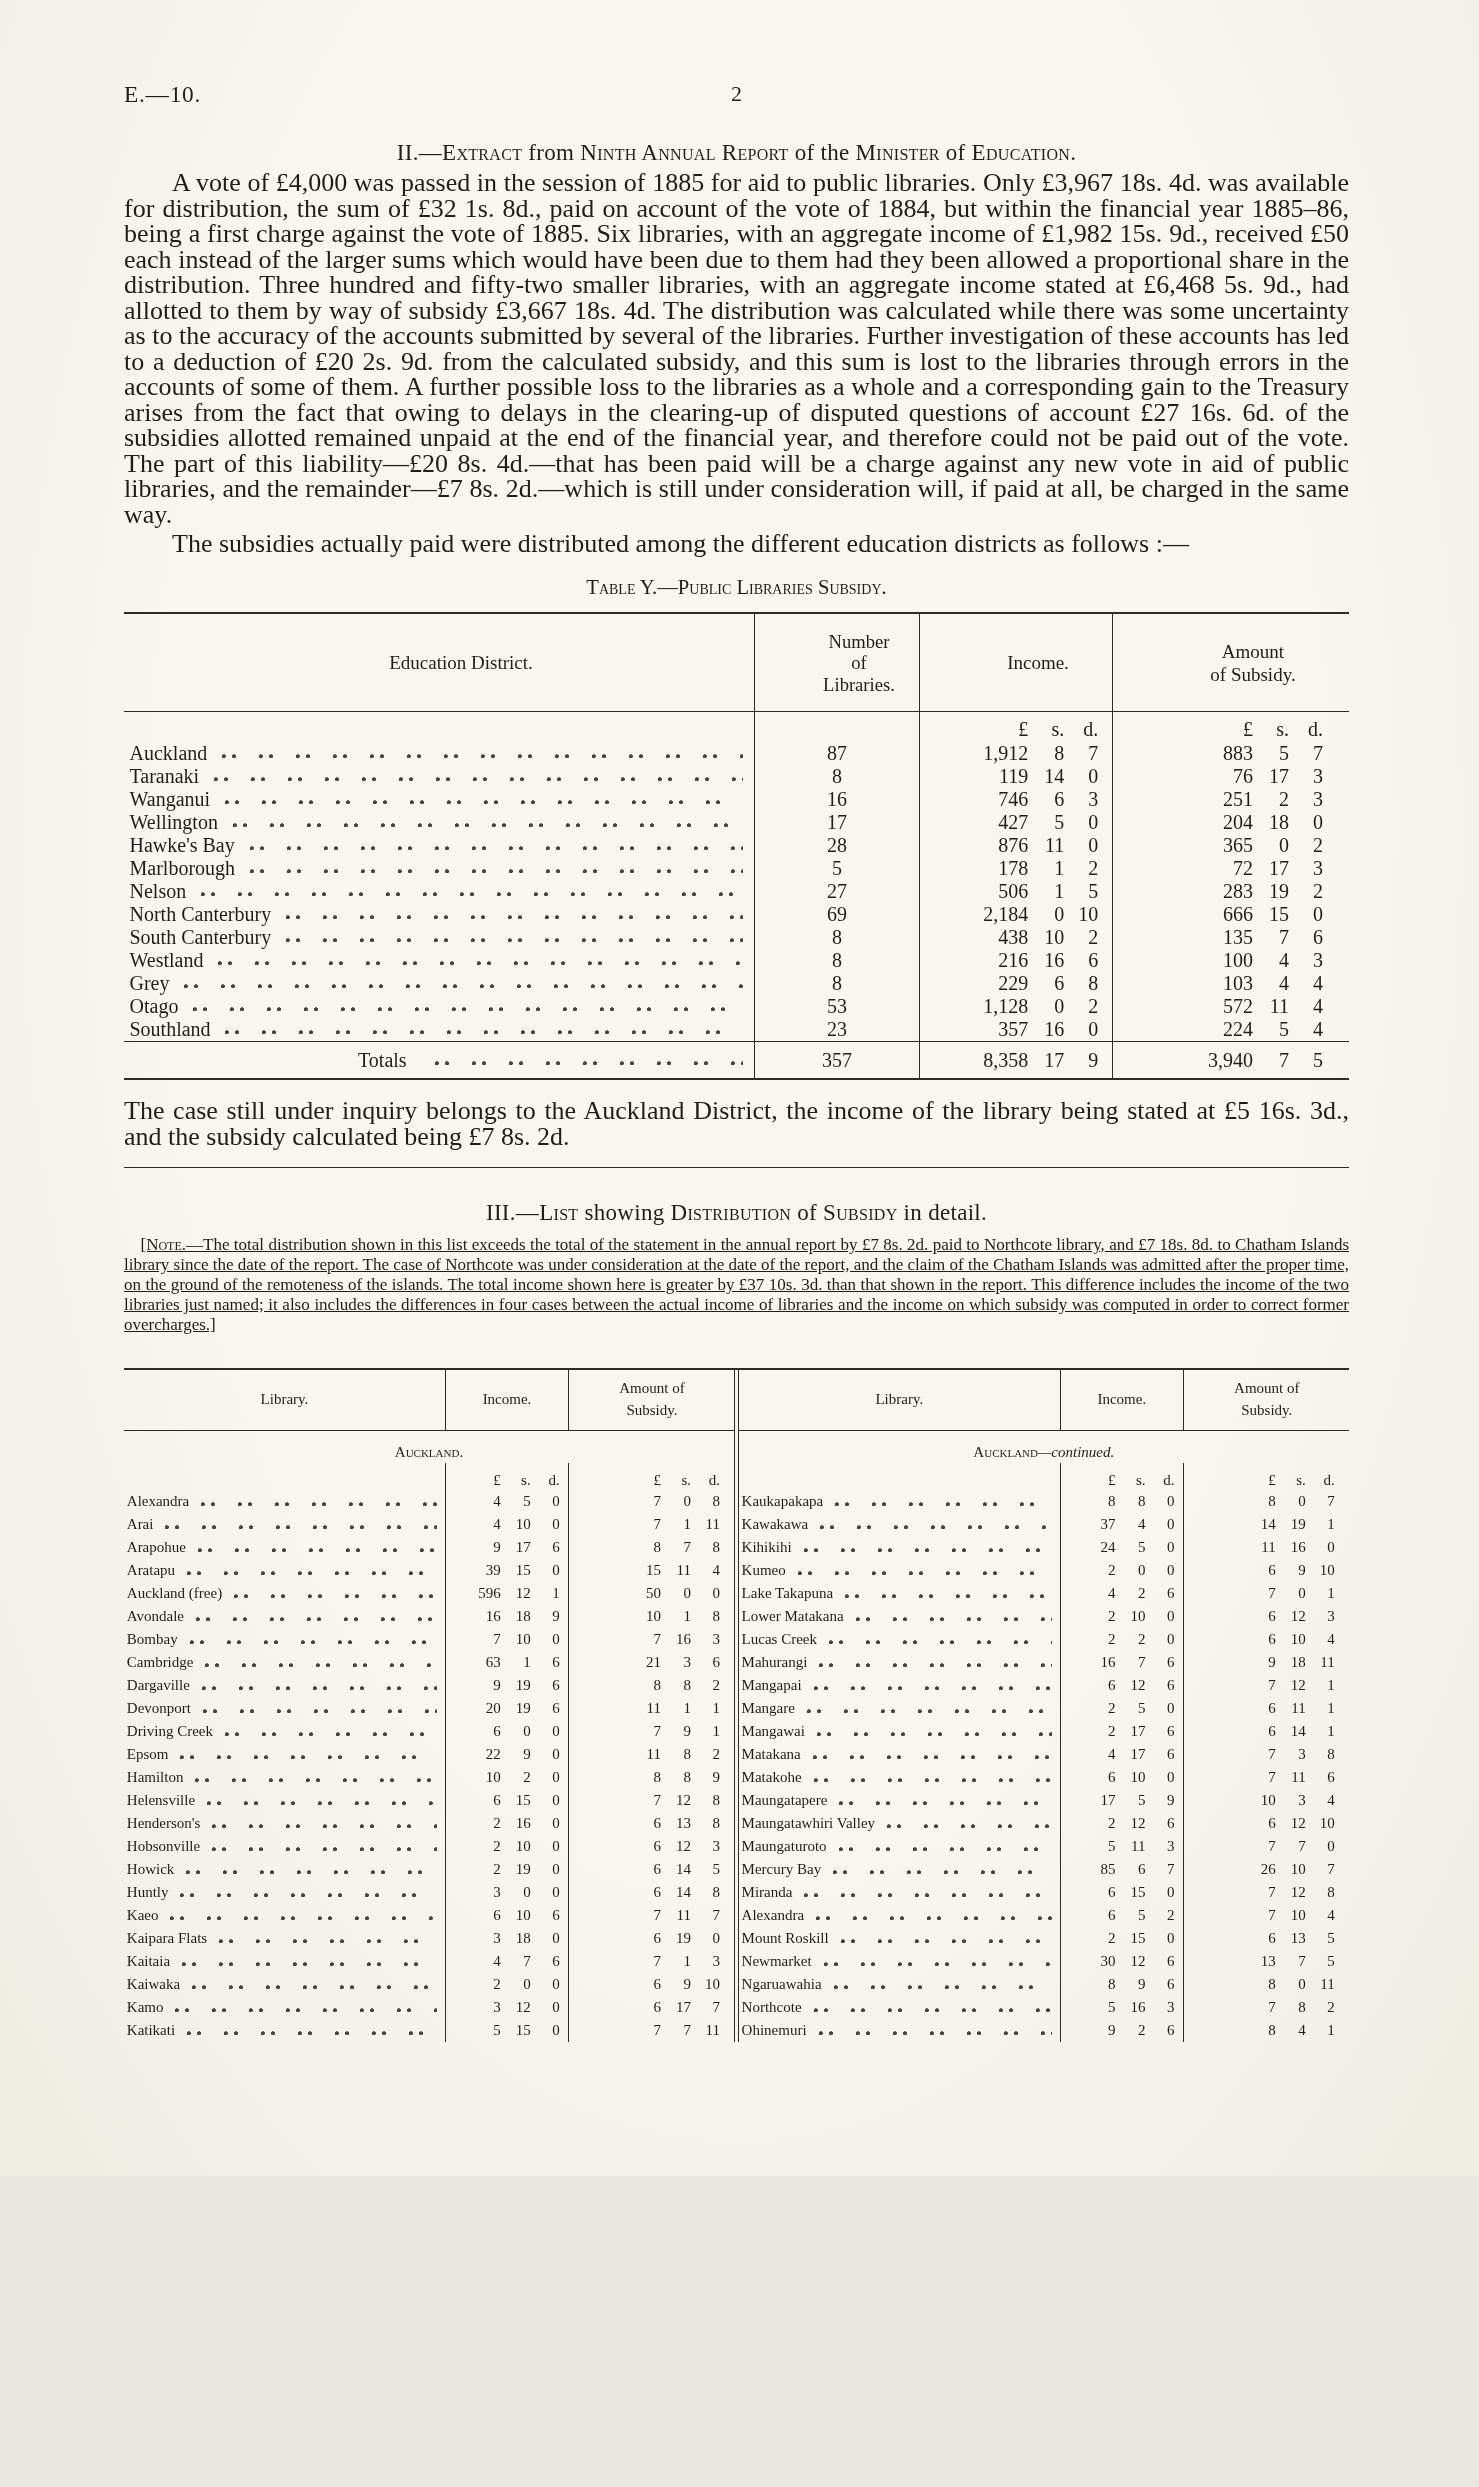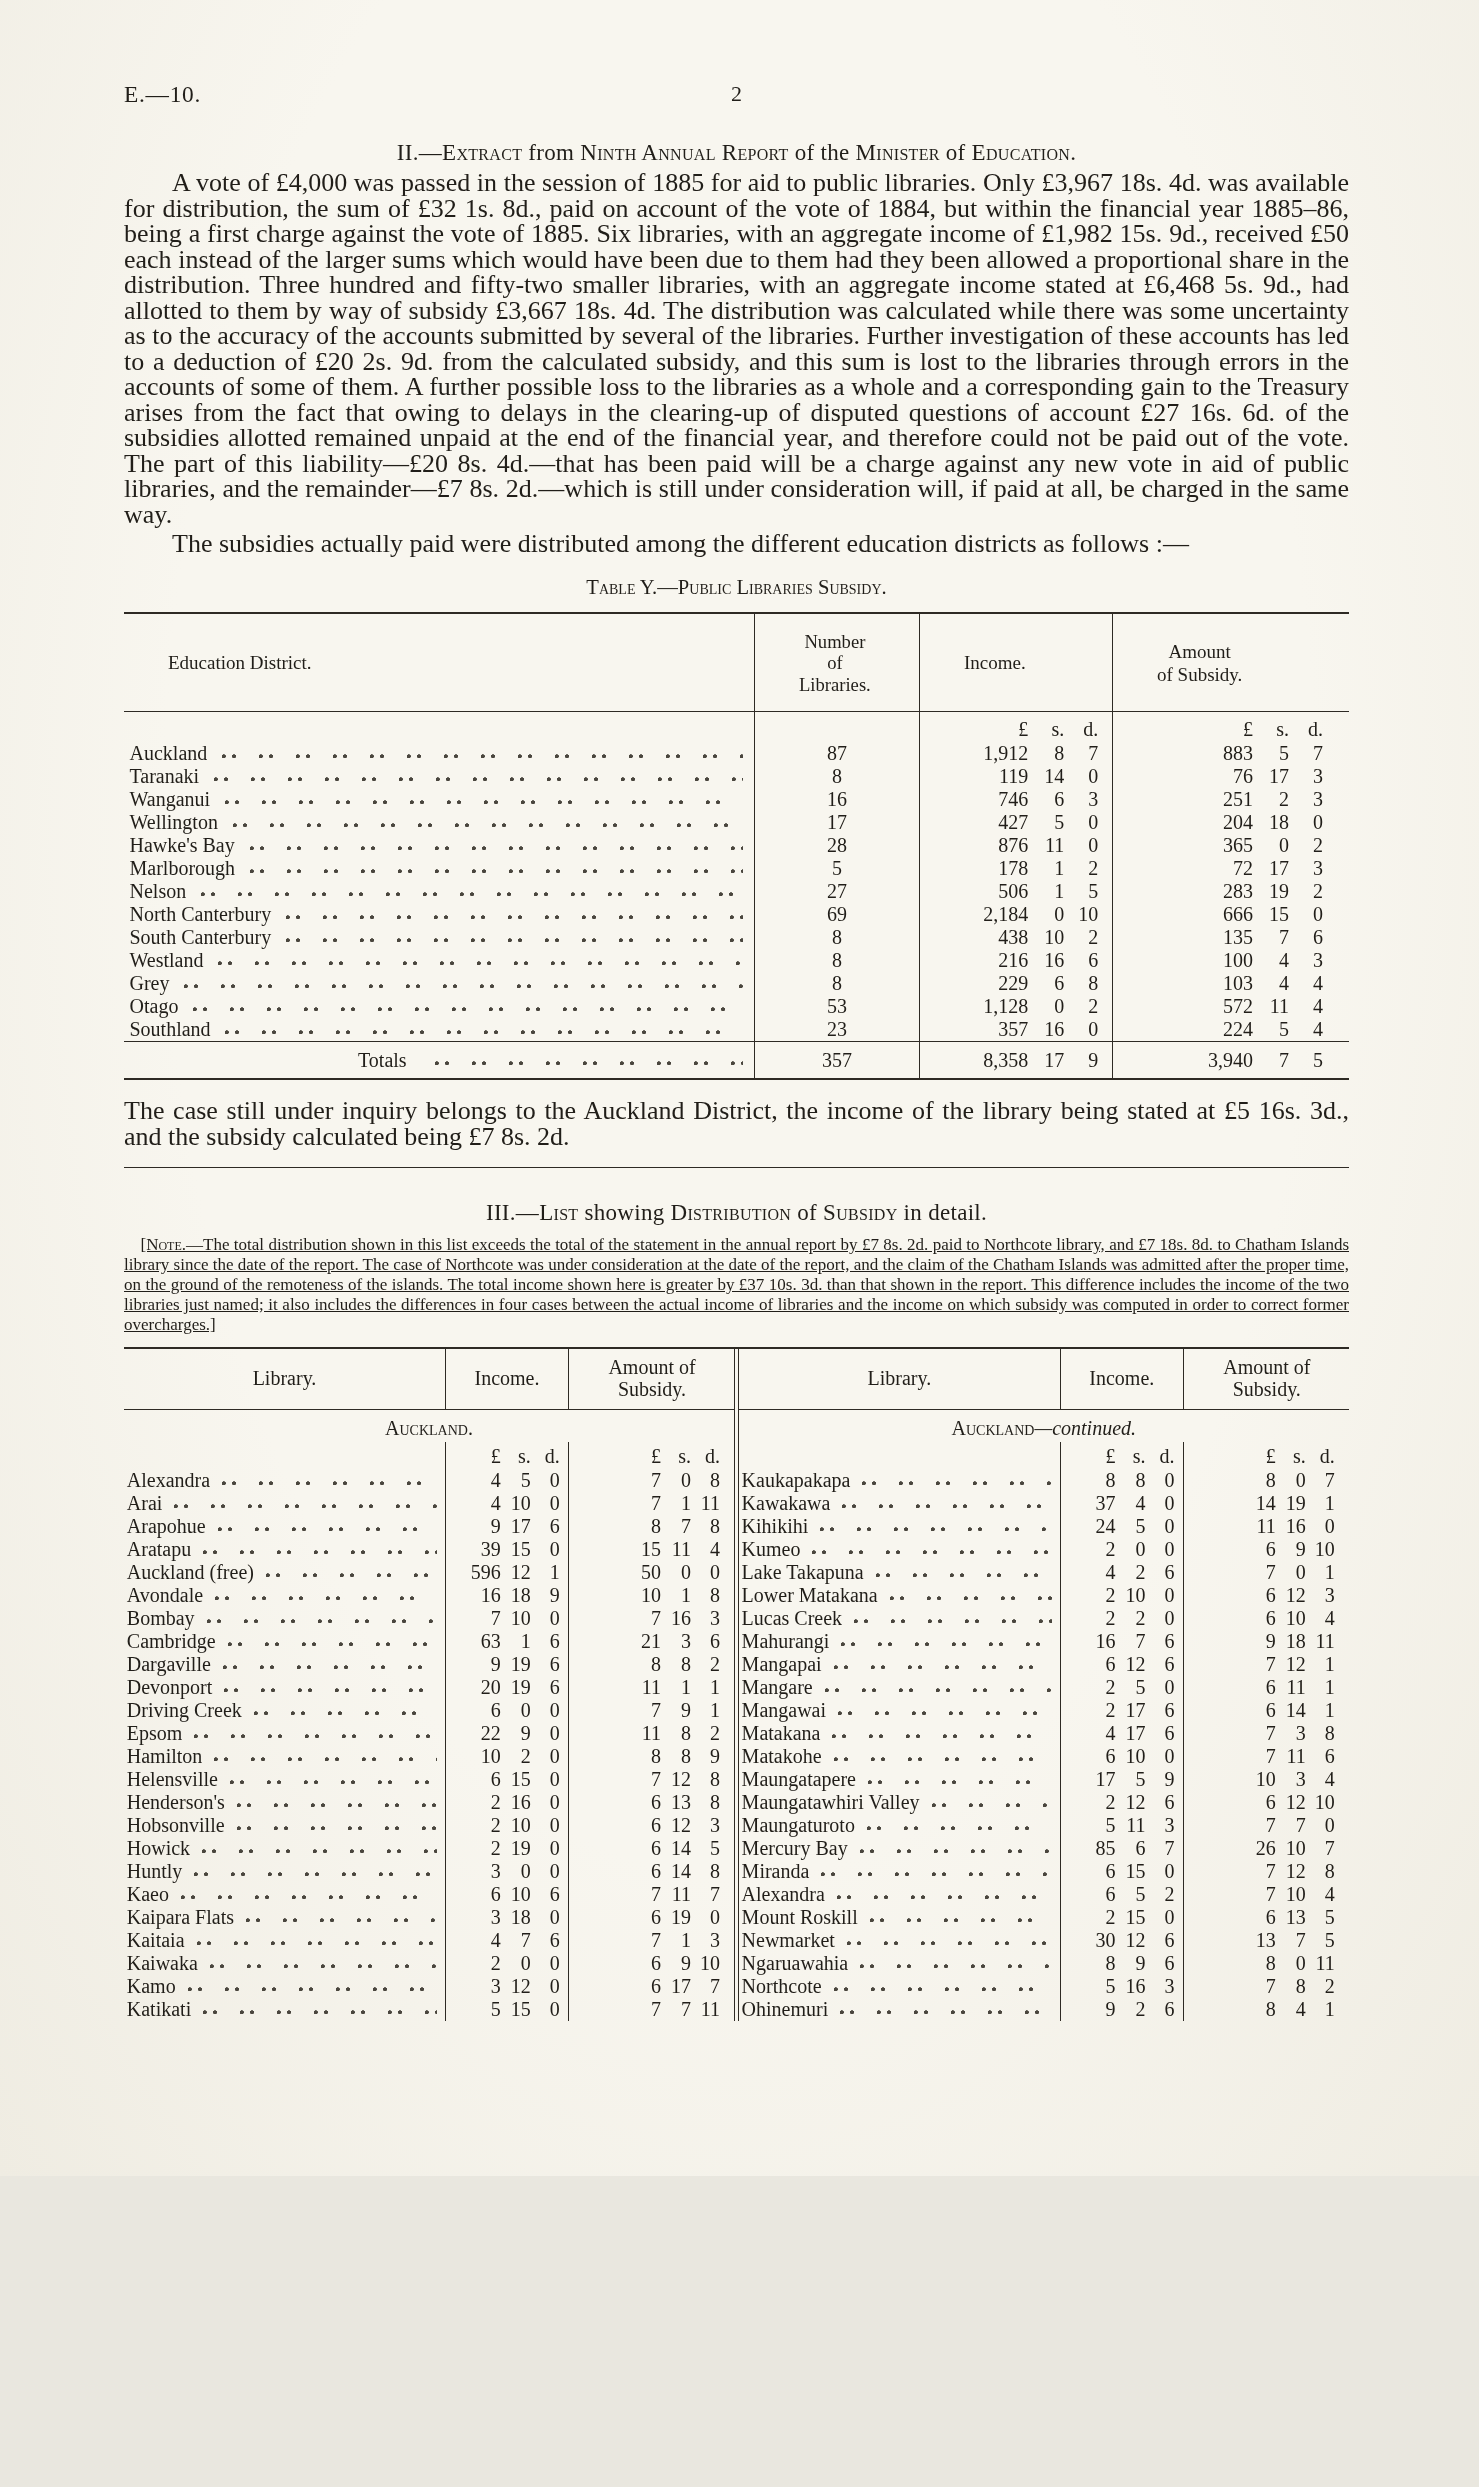--- a/index.html
+++ b/index.html
@@ -40,35 +40,35 @@
       radial-gradient(circle at 2.8px 3.4px,#4a463e 1.8px,rgba(0,0,0,0) 2.3px),
       radial-gradient(circle at 13px 3.4px,#4a463e 1.8px,rgba(0,0,0,0) 2.3px);
     background-size:37px 8.3px;background-repeat:repeat-x;}
   .pre{white-space:pre-line;text-align:center;}
 
   
   .tY{margin-top:2.8px;border-top:2.1px solid var(--rule);border-bottom:2.1px solid var(--rule);font-size:20px;}
   .tY-row{display:grid;grid-template-columns:630px 165px 193px 237px;}
   .tY-row > div + div{border-left:1.4px solid var(--rule);}
   .tY-head{min-height:98px;border-bottom:1.4px solid var(--rule);font-size:19px;line-height:23px;}
-  .tY-head .cell{text-align:center;padding-left:44px;}
+  .tY-head .cell{justify-content:center;text-align:center;padding-left:44px;}
   .tY-head .hd-libs{font-size:18.6px;line-height:21.3px;}
   .money-head-row{height:30px;}
   .money-head-row .cell{align-items:flex-end;padding-bottom:1.4px;}
   .tY .data{height:23px;}
   .tY .num{justify-content:center;}
   .tY .c-income.money{padding-right:13.8px;}
   .tY .c-subsidy.money{padding-right:26px;}
   .tY .m-s{width:36px;}
   .tY .m-d{width:34px;}
   .tY-totals{border-top:1.4px solid var(--rule);height:37px;font-size:20px;}
   .totals-cell{padding-left:234px;gap:14px;}
 
   
-  .dT{margin-top:12px;border-top:2.1px solid var(--rule);display:flex;font-size:20px;}
+  .dT{margin-top:33px;border-top:2.1px solid var(--rule);display:flex;font-size:15px;}
   .half{width:611px;}
   .half-l{border-right:1.4px solid var(--rule);}
   .half-r{border-left:1.4px solid var(--rule);margin-left:2.8px;}
   .dT-row{display:grid;grid-template-columns:321px 123px 167px;}
   .dT-row > div + div{border-left:1.4px solid var(--rule);}
   .dT-head{min-height:61px;border-bottom:1.4px solid var(--rule);line-height:21.3px;}
   .dT-head .cell{justify-content:center;text-align:center;}
   .group-row{height:32px;display:flex;align-items:flex-end;justify-content:center;padding-bottom:1.4px;}
   .dT .money-head-row{height:27.5px;}
   .dT .data{height:23px;}

